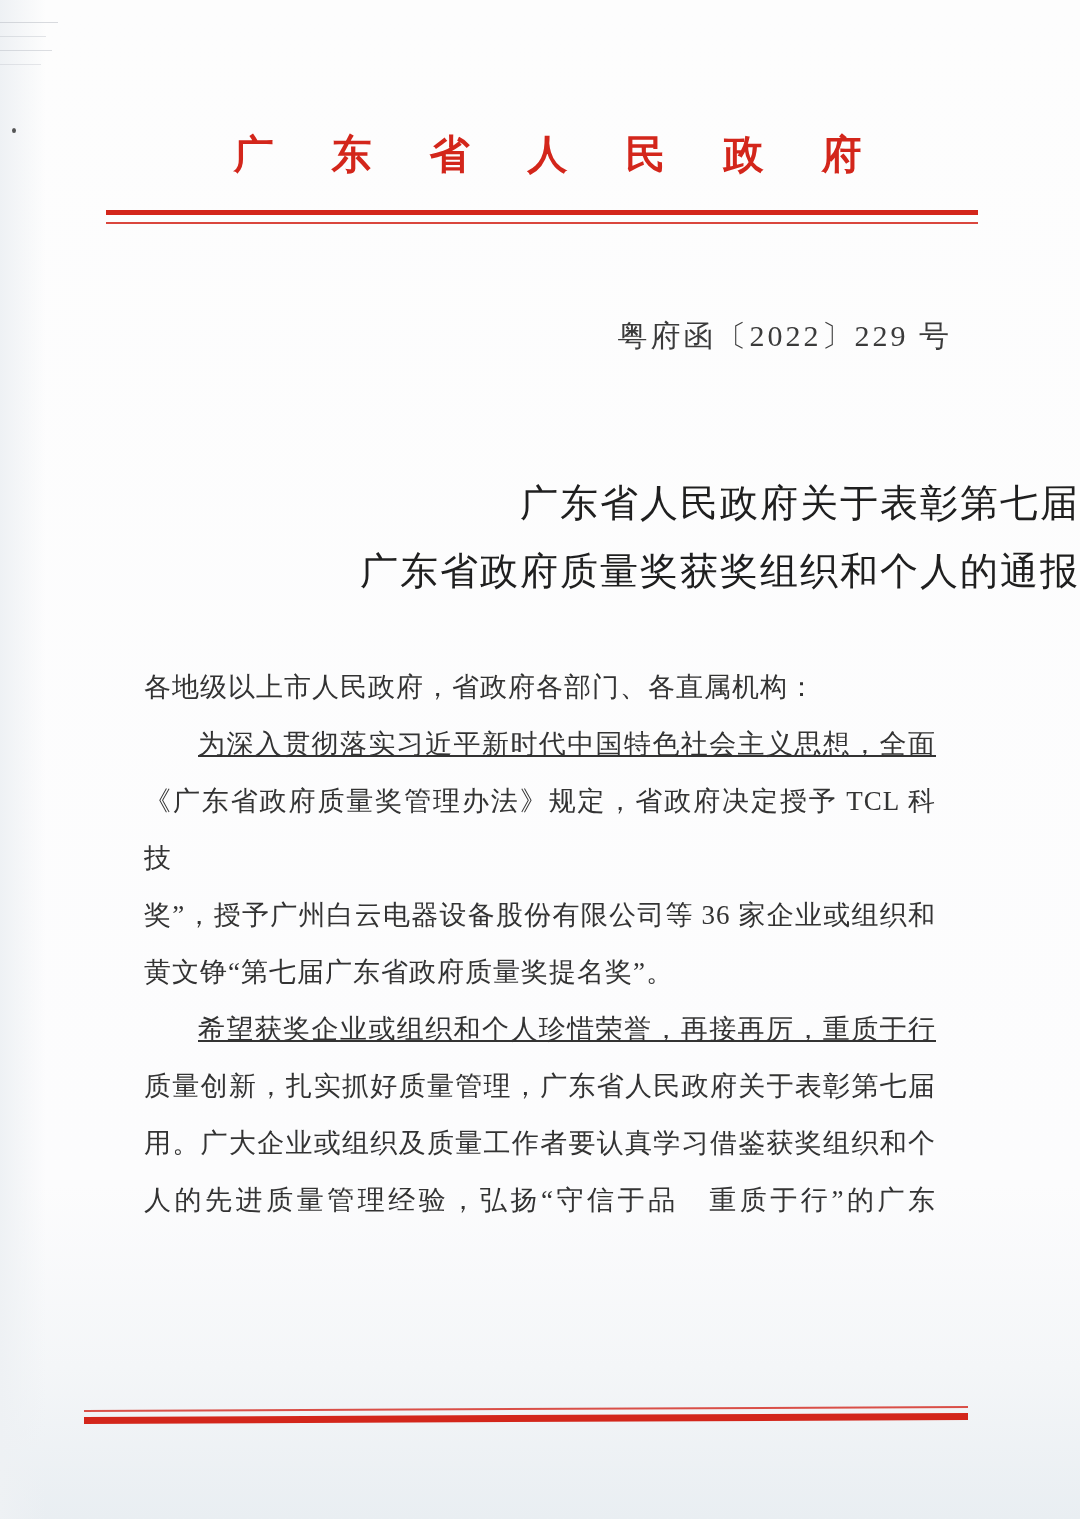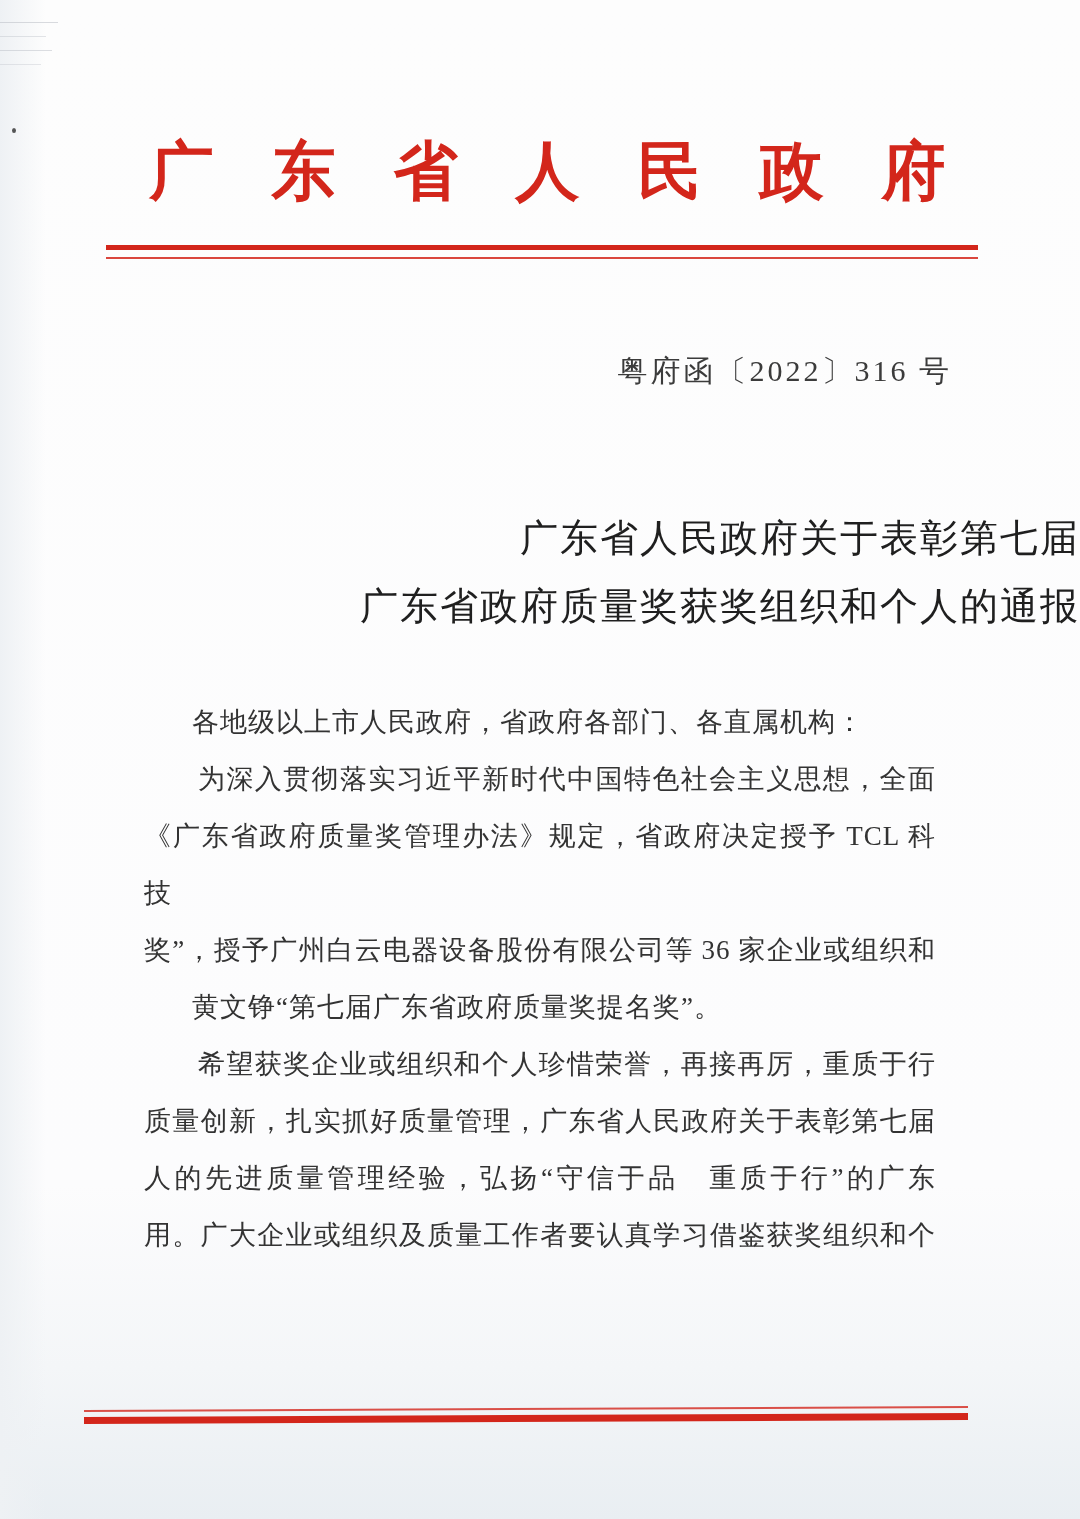--- a/index.html
+++ b/index.html
@@ -54,21 +54,21 @@
     width: 4px; height: 5px;
     background: #2c2c2c;
     border-radius: 50%;
     opacity: .8;
   }
   
   .org-header {
     padding-top: 126px;
     padding-left: 58px; 
     text-align: center;
-    font-size: 64px;
+    font-size: 40px;
     font-weight: bold;
     color: var(--red);
     letter-spacing: 58px;
     line-height: 1.45;
     white-space: nowrap;
     margin-left: 15px;
   }
   .rule-top { margin: 26px 102px 0 106px; }
   .rule-top .thick { height: 5px; background: var(--red); }
   .rule-top .thin  { height: 2px; background: var(--red); margin-top: 7px; opacity: .85; }
@@ -95,22 +95,22 @@
     padding: 0 144px;
     font-size: 27px;
     line-height: 57px;
     color: var(--ink);
     letter-spacing: 1px;
   }
   .line {
     text-align: justify;
     text-align-last: justify;
   }
-  .line.para-last { text-align-last: left; margin-left: 48px; }
-  .line.indent { text-indent: 2em; }
+  .line.para-last { text-align-last: left; }
+  .line.indent { text-indent: 2em; text-decoration: underline; }
   .rule-bottom {
     position: absolute;
     left: 84px; right: 112px;
     top: 1408px;
   }
   .rule-bottom .thin  { height: 2px; background: var(--red); opacity: .8; transform: rotate(-0.25deg); }
   .rule-bottom .thick { height: 7px; background: var(--red); margin-top: 5px; transform: rotate(-0.25deg); }
 </style>
 </head>
 <body>
@@ -126,37 +126,37 @@
   </div>
   <div class="scan-dot"></div>
 
   <div class="org-header">广东省人民政府</div>
 
   <div class="rule-top">
     <div class="thick"></div>
     <div class="thin"></div>
   </div>
 
-  <div class="doc-number">粤府函〔2022〕316 号</div>
+  <div class="doc-number">粤府函〔2022〕229 号</div>
 
   <div class="doc-title">
     <div>广东省人民政府关于表彰第七届</div>
     <div>广东省政府质量奖获奖组织和个人的通报</div>
   </div>
 
   <div class="body-text">
     <div class="line para-last">各地级以上市人民政府，省政府各部门、各直属机构：</div>
     <div class="line indent">为深入贯彻落实习近平新时代中国特色社会主义思想，全面</div>
     <div class="line">《广东省政府质量奖管理办法》规定，省政府决定授予 TCL 科技</div>
     <div class="line">奖”，授予广州白云电器设备股份有限公司等 36 家企业或组织和</div>
     <div class="line para-last">黄文铮“第七届广东省政府质量奖提名奖”。</div>
     <div class="line indent">希望获奖企业或组织和个人珍惜荣誉，再接再厉，重质于行</div>
     <div class="line">质量创新，扎实抓好质量管理，广东省人民政府关于表彰第七届</div>
+    <div class="line">用。广大企业或组织及质量工作者要认真学习借鉴获奖组织和个</div>
     <div class="line">人的先进质量管理经验，弘扬“守信于品　重质于行”的广东</div>
-    <div class="line">用。广大企业或组织及质量工作者要认真学习借鉴获奖组织和个</div>
   </div>
 
   <div class="rule-bottom">
     <div class="thin"></div>
     <div class="thick"></div>
   </div>
 
 </div>
 
 </body></html>

